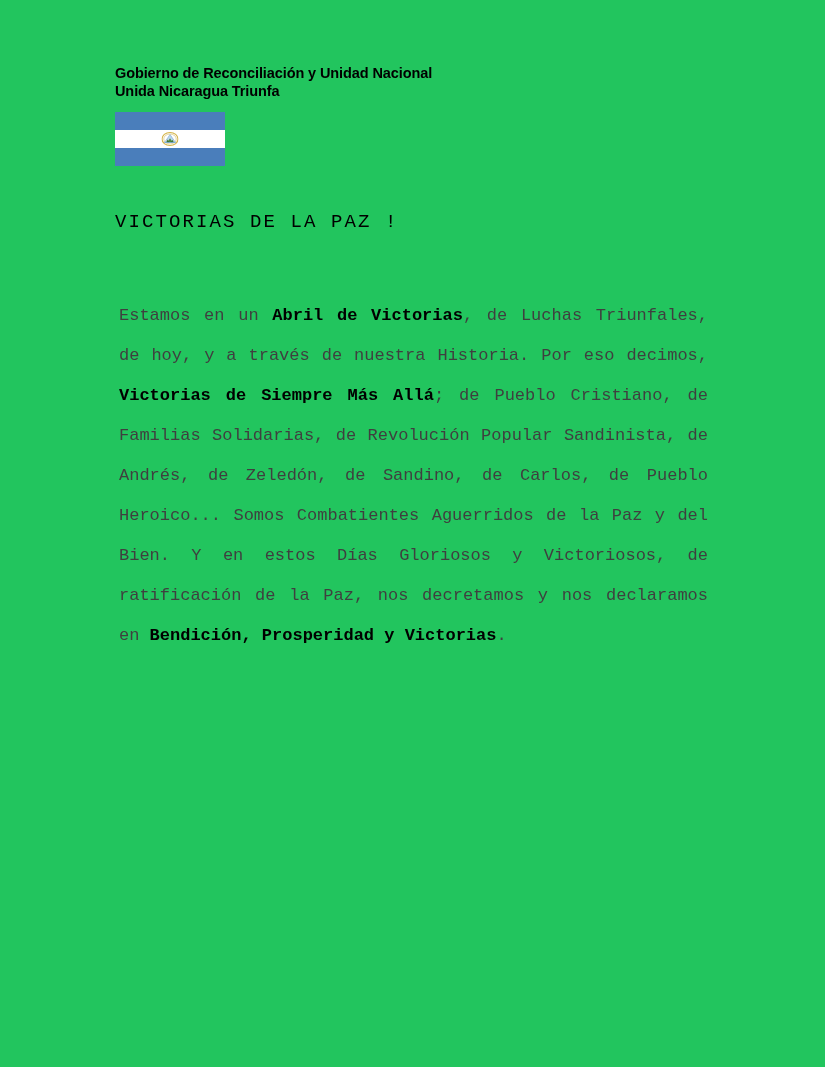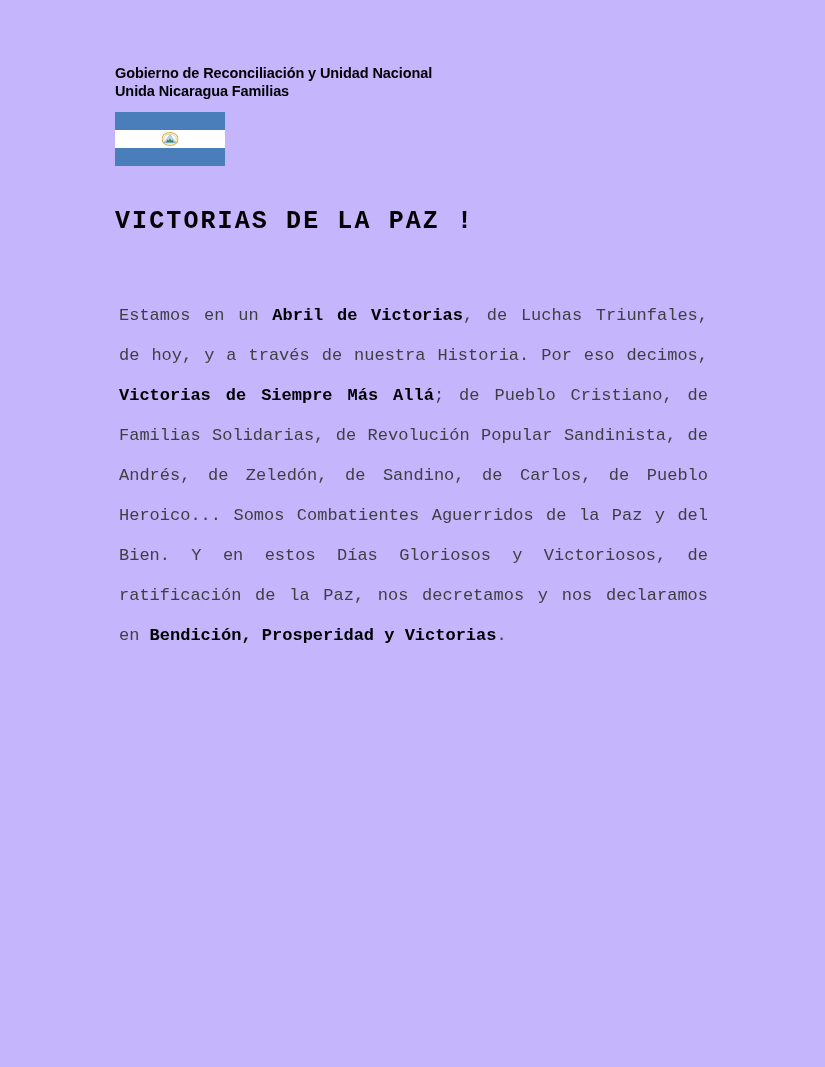--- a/index.html
+++ b/index.html
@@ -14,21 +14,21 @@
     overflow: hidden;
     font-family: "Liberation Sans", sans-serif;
     -webkit-font-smoothing: antialiased;
   }
 
   .page {
     position: absolute;
     left: 0; top: 0;
     width: 825px;
     height: 1067px;
-    background: #c4b5fd;
+    background: #22c55e;
   }
 
   
   .letterhead {
     position: absolute;
     left: 115px;
     top: 64px;
     width: 640px;
   }
   .letterhead-line {
@@ -69,22 +69,22 @@
     height: 15px;
     display: block;
   }
 
   
   .doc-title {
     position: absolute;
     left: 115px;
     top: 209px;
     font-family: "Liberation Mono", "DejaVu Sans Mono", monospace;
-    font-weight: bold;
-    font-size: 25px;
+    font-weight: normal;
+    font-size: 19px;
     line-height: 26px;
     color: #000000;
     letter-spacing: 2.1px;
     white-space: nowrap;
   }
 
   
   .body-copy {
     position: absolute;
     left: 115px;
@@ -111,21 +111,21 @@
     color: #000000;
   }
 </style>
 </head>
 <body>
 
 <div class="page">
 
   <div class="letterhead">
     <div class="letterhead-line">Gobierno de Reconciliación y Unidad Nacional</div>
-    <div class="letterhead-line">Unida Nicaragua Familias</div>
+    <div class="letterhead-line">Unida Nicaragua Triunfa</div>
   </div>
 
   <div class="flag">
     <div class="flag-band blue"></div>
     <div class="flag-band white">
       <svg class="flag-emblem" viewBox="0 0 34 30">
         <ellipse cx="17" cy="15" rx="16" ry="13" fill="none" stroke="#d4b44a" stroke-width="2.4"></ellipse>
         <ellipse cx="17" cy="15" rx="12.5" ry="10" fill="#ffffff" stroke="#c9a93f" stroke-width="1"></ellipse>
         <path d="M17 6 L28 22 L6 22 Z" fill="#bcd7ef" stroke="#5b8fc0" stroke-width="0.9"></path>
         <path d="M17 13.5 L22.5 22 L11.5 22 Z" fill="#4f8a3d"></path>

